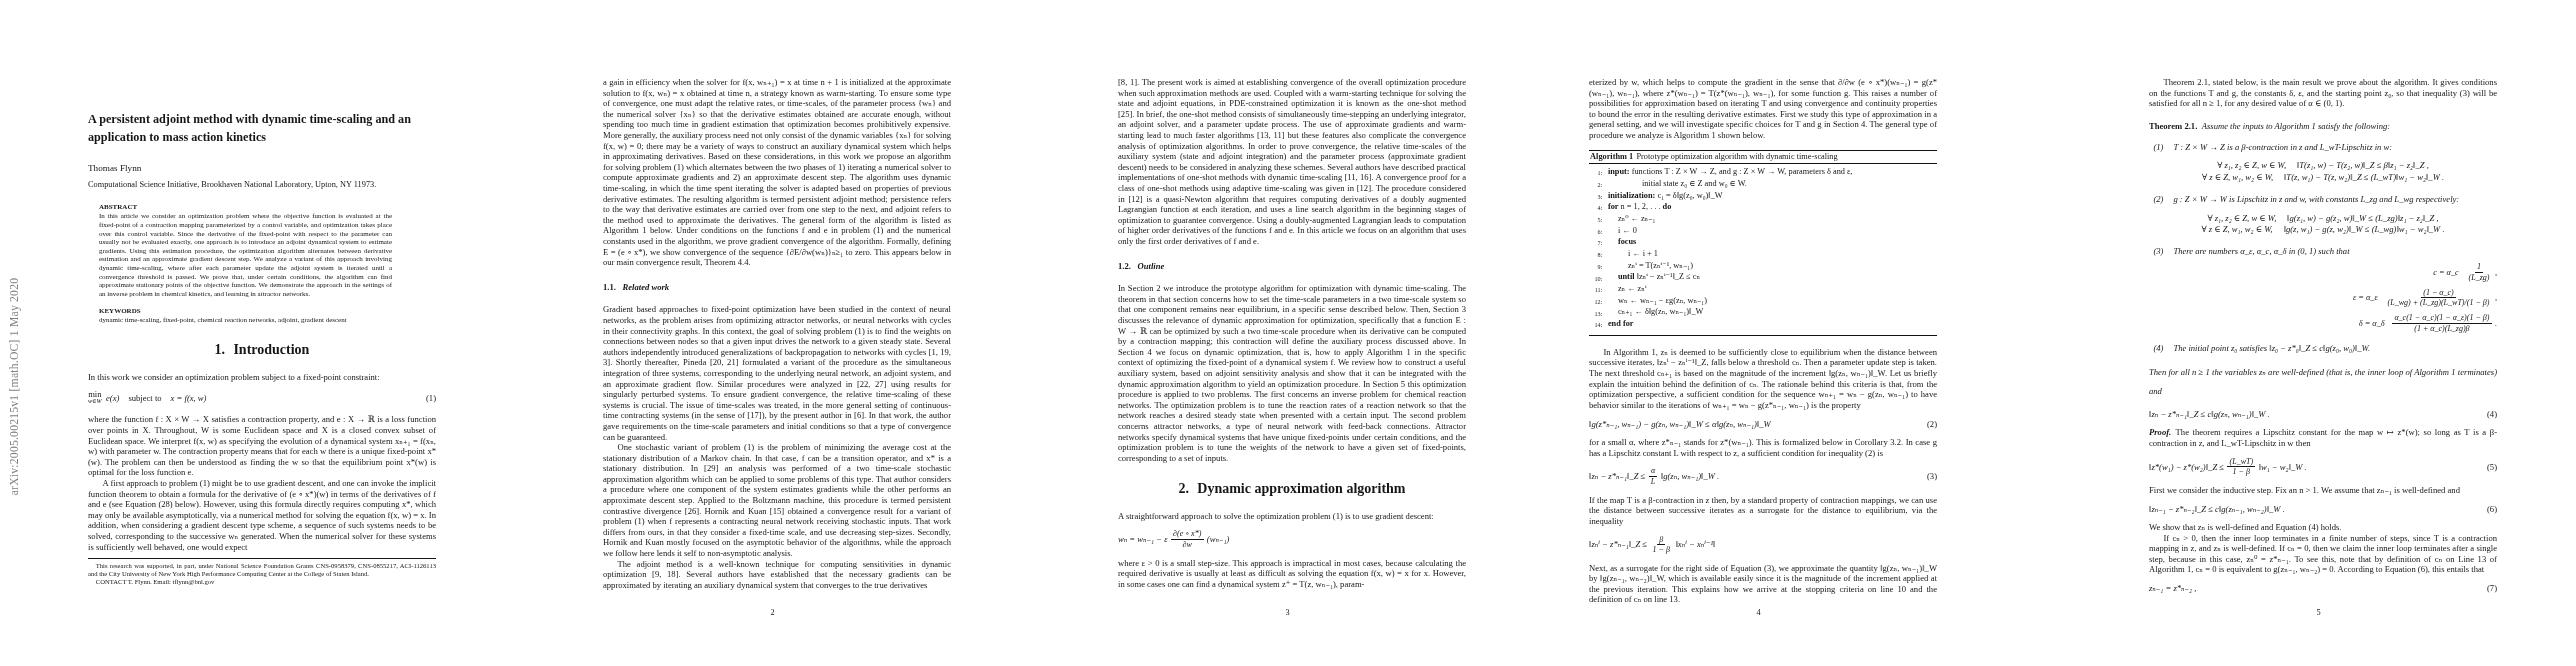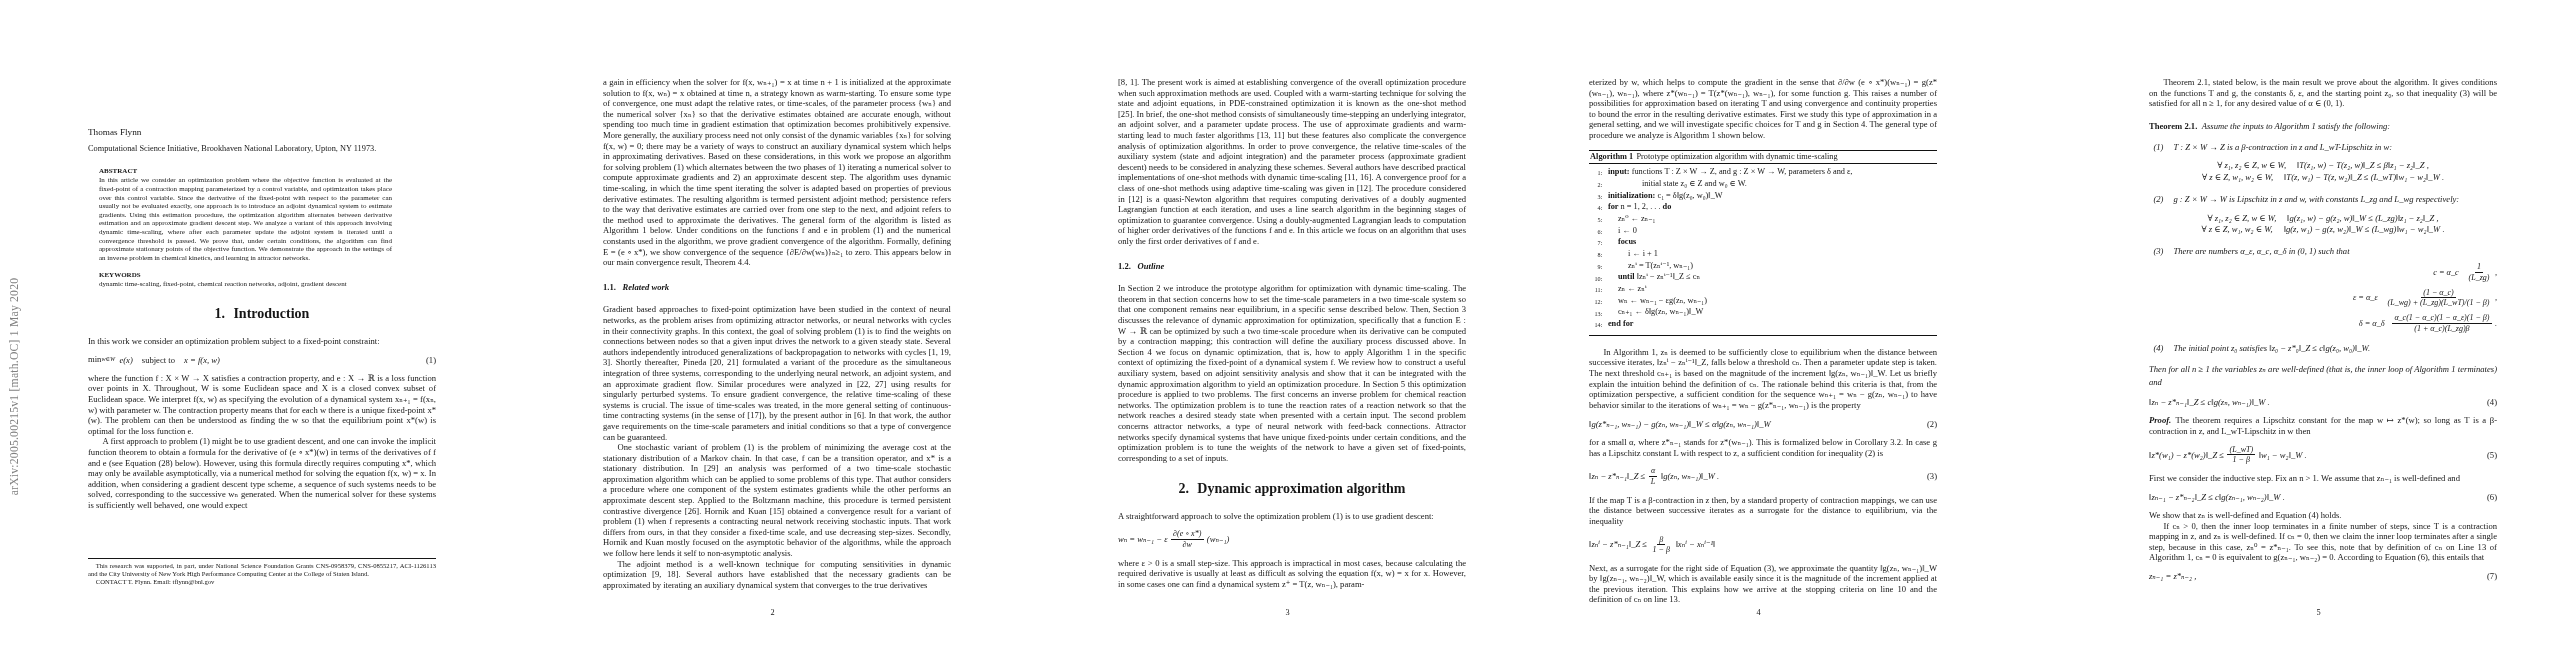--- a/index.html
+++ b/index.html
@@ -31,21 +31,21 @@
 
   .eq{position:relative;display:flex;justify-content:flex-start;align-items:center;
       margin:8.3px 0;font-size:8.6px;font-style:italic;}
   .eq .eqno{position:absolute;right:0;font-style:normal;}
   .eq .rom{font-style:normal;margin:0 9px;}
   .eq .pre{white-space:pre;}
   .frac{display:inline-flex;flex-direction:column;align-items:center;margin:0 3.3px;
         font-size:8px;line-height:9.4px;}
   .frac .fn{border-bottom:0.7px solid #161616;padding:0 2.2px;}
   .frac .fd{padding:0 2.2px;}
-  .stack{display:inline-flex;flex-direction:row;align-items:center;line-height:7.8px;margin-right:4.4px;}
+  .stack{display:inline-flex;flex-direction:column;align-items:center;line-height:7.8px;margin-right:4.4px;}
   .stack .sub{font-size:6.1px;}
   .eq2line{margin:8.3px 0;text-align:center;font-size:8.6px;line-height:11.7px;font-style:italic;}
   .eq2line div{white-space:pre;}
 
   .alg{margin-top:9px;border-top:1.2px solid #111;}
   .alg-head{font-size:8.3px;padding:1.7px 1.1px 2.2px 1.1px;border-bottom:0.7px solid #111;}
   .alg-head .b{margin-right:3.3px;}
   .alg-body{padding:2.8px 0 3.9px 0;border-bottom:1.2px solid #111;}
   .alg-line{display:flex;font-size:8.3px;line-height:10.6px;}
   .alg-no{flex:none;width:13.3px;text-align:right;margin-right:5.6px;font-size:6.1px;padding-top:1.1px;color:#1c1c1c;}
@@ -55,21 +55,21 @@
   .icont .alg-txt{padding-left:34px;}
   .b{font-weight:bold;}
   .bi{font-weight:bold;font-style:italic;margin-right:4.4px;}
   .it{font-style:italic;}
 
   .thm-head{margin-top:12.2px;font-size:8.6px;line-height:10.6px;}
   .thm-head .b{margin-right:4.4px;}
   .thm-item{display:flex;margin-top:10px;font-size:8.6px;line-height:10.6px;font-style:italic;}
   .thm-no{flex:none;width:20px;padding-left:4.4px;}
   .thm-txt{flex:1;text-align:justify;}
-  .thm-then{margin-top:9px;font-size:8.6px;line-height:13px;font-style:italic;text-align:justify;}
+  .thm-then{margin-top:9px;font-size:8.6px;line-height:19px;font-style:italic;text-align:justify;}
   .fracrow{display:flex;justify-content:flex-end;align-items:center;font-style:italic;
            font-size:8.3px;margin:5.6px 0;}
   .fracrow .lhs{margin-right:2.2px;white-space:pre;}
 
   .fnote{position:absolute;left:88px;width:348px;top:558px;font-size:6.6px;line-height:8px;}
   .fnote-rule{border-top:0.6px solid #161616;margin-bottom:3.3px;}
   .fnote p{margin:0;text-align:justify;}
   .fnote .find{text-indent:7.8px;}
 
   .pageno{position:absolute;left:0;right:0;top:608px;text-align:center;font-size:8.3px;}
@@ -79,20 +79,21 @@
              letter-spacing:0.2px;white-space:nowrap;}
 </style>
 </head>
 <body>
 
 <div class="canvas">
 
   <div class="page p1">
     <div class="watermark">arXiv:2005.00215v1  [math.OC]  1 May 2020</div>
     <div class="col pt-first">
+      <h1 class="paper-title">A persistent adjoint method with dynamic time-scaling and an application to mass action kinetics</h1>
       <div class="author">Thomas Flynn</div>
       <div class="affil">Computational Science Initiative, Brookhaven National Laboratory, Upton, NY 11973.</div>
 
       <div class="absblock">
         <div class="abslabel">ABSTRACT</div>
         <p class="abstext">In this article we consider an optimization problem where the objective function is evaluated at the fixed-point of a contraction mapping parameterized by a control variable, and optimization takes place over this control variable. Since the derivative of the fixed-point with respect to the parameter can usually not be evaluated exactly, one approach is to introduce an adjoint dynamical system to estimate gradients. Using this estimation procedure, the optimization algorithm alternates between derivative estimation and an approximate gradient descent step. We analyze a variant of this approach involving dynamic time-scaling, where after each parameter update the adjoint system is iterated until a convergence threshold is passed. We prove that, under certain conditions, the algorithm can find approximate stationary points of the objective function. We demonstrate the approach in the settings of an inverse problem in chemical kinetics, and learning in attractor networks.</p>
       </div>
 
       <div class="kwblock">
         <div class="abslabel">KEYWORDS</div>

